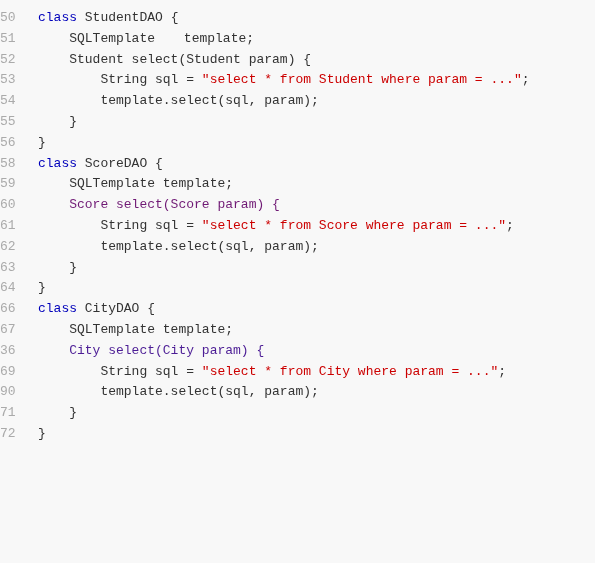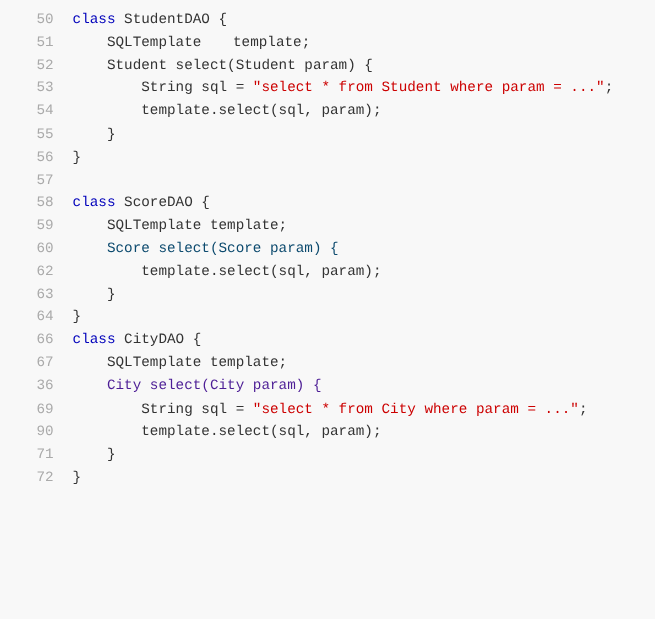--- a/index.html
+++ b/index.html
@@ -26,26 +26,25 @@
     .code-line {
       display: flex;
       align-items: baseline;
       padding: 0 0;
       min-height: 20.8px;
     }
 
     .line-number {
       width: 38px;
       min-width: 38px;
-      text-align: center;
+      text-align: left;
       padding-right: 12px;
       color: #aaaaaa;
       user-select: none;
       font-size: 13px;
-      margin-left: 28px;
     }
 
     .line-content {
       flex: 1;
       white-space: pre;
       color: #333333;
       font-size: 13px;
       font-family: Liberation Mono, monospace;
     }
   </style>
@@ -76,34 +75,34 @@
       </div>
       <div class="code-line">
         <span class="line-number">55</span>
         <span class="line-content"><span style="color: rgb(51, 51, 51);">    }</span></span>
       </div>
       <div class="code-line">
         <span class="line-number">56</span>
         <span class="line-content"><span style="color: rgb(51, 51, 51);">}</span></span>
       </div>
       <div class="code-line">
-        <span class="line-number">57</span>
-        <span class="line-content">&nbsp;</span>
-      </div>
-      <div class="code-line">
         <span class="line-number">58</span>
         <span class="line-content"><span style="color: rgb(0, 0, 187);">class </span><span style="color: rgb(51, 51, 51);">ScoreDAO</span><span style="color: rgb(51, 51, 51);"> {</span></span>
       </div>
       <div class="code-line">
         <span class="line-number">59</span>
         <span class="line-content"><span style="color: rgb(51, 51, 51);">    SQLTemplate template;</span></span>
       </div>
       <div class="code-line">
         <span class="line-number">60</span>
-        <span class="line-content"><span style="color: #0c4a6e;">    Score select(Score param) {</span></span>
+        <span class="line-content"><span style="color: #701a75;">    Score select(Score param) {</span></span>
+      </div>
+      <div class="code-line">
+        <span class="line-number">61</span>
+        <span class="line-content"><span style="color: rgb(51, 51, 51);">        String sql = </span><span style="color: rgb(204, 0, 0);">"select * from Score where param = ..."</span><span style="color: rgb(51, 51, 51);">;</span></span>
       </div>
       <div class="code-line">
         <span class="line-number">62</span>
         <span class="line-content"><span style="color: rgb(51, 51, 51);">        template.select(sql, param);</span></span>
       </div>
       <div class="code-line">
         <span class="line-number">63</span>
         <span class="line-content"><span style="color: rgb(51, 51, 51);">    }</span></span>
       </div>
       <div class="code-line">

